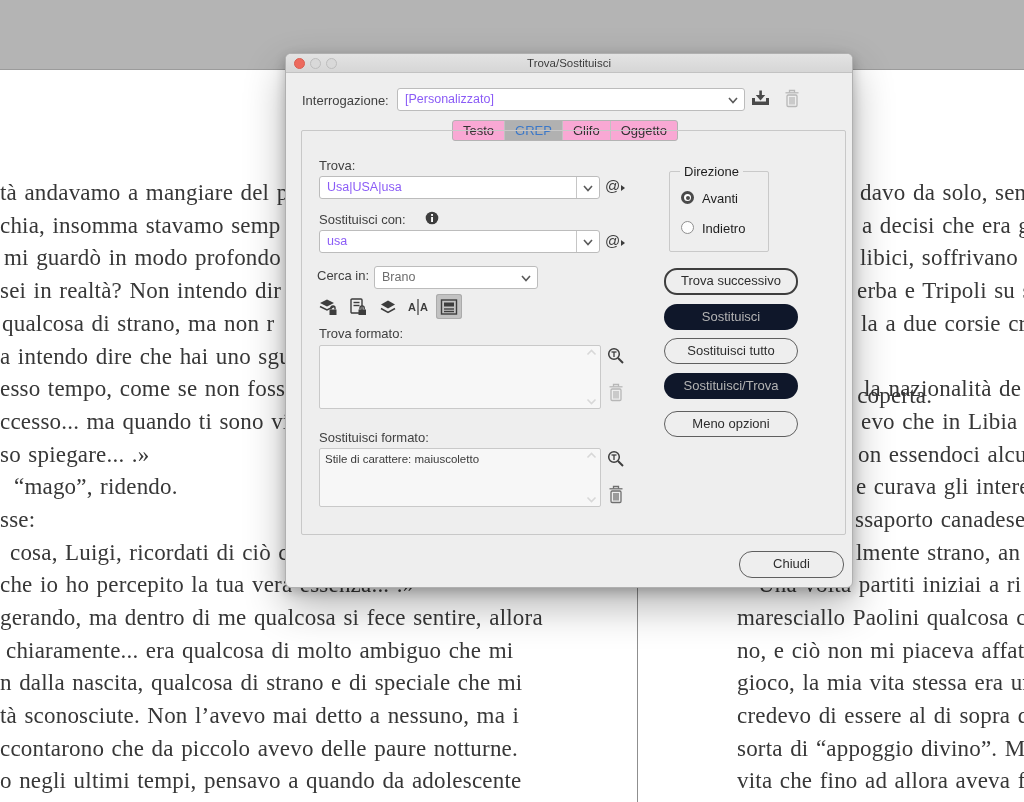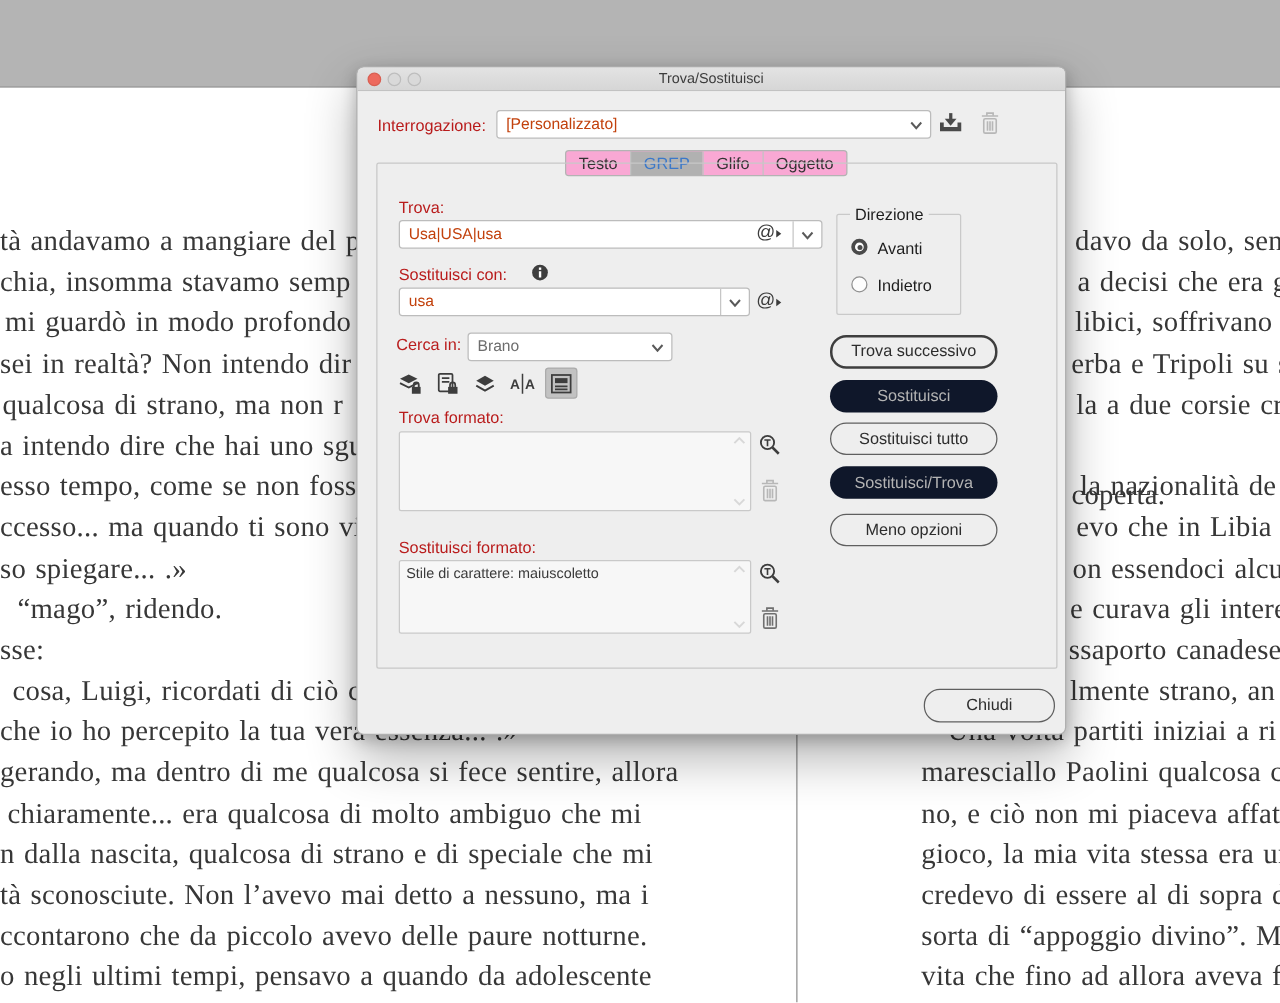--- a/index.html
+++ b/index.html
@@ -23,23 +23,23 @@
   #titlebar { position:absolute; left:0; top:0; right:0; height:19px;
               background:linear-gradient(#e3e3e3,#d6d6d6); border-bottom:1px solid #c2c2c2;
               border-radius:5px 5px 0 0; }
   #window-title { position:absolute; left:0; right:0; top:3px; text-align:center;
                   font-size:11.5px; color:#3c3c3c; }
   .tl { position:absolute; top:4px; width:11px; height:11px; border-radius:50%; }
   #tl-close { left:8px;  background:#ed6a5e; border:1px solid #d95f52; }
   #tl-min   { left:24px; background:#d9d9d9; border:1px solid #bdbdbd; }
   #tl-zoom  { left:40px; background:#d9d9d9; border:1px solid #bdbdbd; }
 
-  .lbl { position:absolute; font-size:13px; color:#b91c1c; white-space:nowrap; }
+  .lbl { position:absolute; font-size:13px; color:#404040; white-space:nowrap; }
   .box { position:absolute; background:#ffffff; border:1px solid #bcbcbc; border-radius:3px; }
-  .box .val { position:absolute; left:7px; top:3px; font-size:12.5px; color:#c2410c; white-space:nowrap; }
+  .box .val { position:absolute; left:7px; top:3px; font-size:12.5px; color:#8b5cf6; white-space:nowrap; }
   .val.dim { color:#6d6d6d; }
   .dd-chev { position:absolute; right:6px; top:8px; }
   .seg { position:absolute; right:0; top:0; bottom:0; width:23px; border-left:1px solid #c6c6c6; }
   .seg svg { position:absolute; left:6px; top:8px; }
 
   
   #tab-strip { position:absolute; left:166px; top:66px; height:21px; display:flex;
                border:1px solid #b3b3b3; border-radius:3px; overflow:hidden; background:#f9a8d4; }
   .tab { padding:2px 10px 0; font-size:13px; color:#333; border-left:1px solid #c2c2c2; }
   .tab:first-child { border-left:none; }
@@ -163,21 +163,21 @@
     <div id="tab-strip">
       <span class="tab">Testo</span>
       <span class="tab active">GREP</span>
       <span class="tab">Glifo</span>
       <span class="tab">Oggetto</span>
     </div>
 
     <div id="main-box"></div>
 
     <div class="lbl" style="left:33px; top:104px;">Trova:</div>
-    <div class="box" style="left:33px; top:122px; width:339px; height:23px;">
+    <div class="box" style="left:33px; top:122px; width:281px; height:23px;">
       <span class="val" style="right:28px; overflow:hidden;">Usa|USA|usa</span>
       <span class="seg">
         <svg width="10" height="7" viewBox="0 0 10 7">
             <polyline points="1,1 5,5.5 9,1" fill="none" stroke="#5a5a5a" stroke-width="1.6"></polyline>
           </svg>
       </span>
     </div>
     <div class="icon-btn" style="left:319px; top:123px; font-size:15px; color:#3c3c3c;">@<span style="display:inline-block; width:0; height:0; border-left:4px solid #3c3c3c; border-top:3px solid transparent; border-bottom:3px solid transparent; margin-left:1px;"></span></div>
 
     <div class="lbl" style="left:33px; top:158px;">Sostituisci con:</div>

